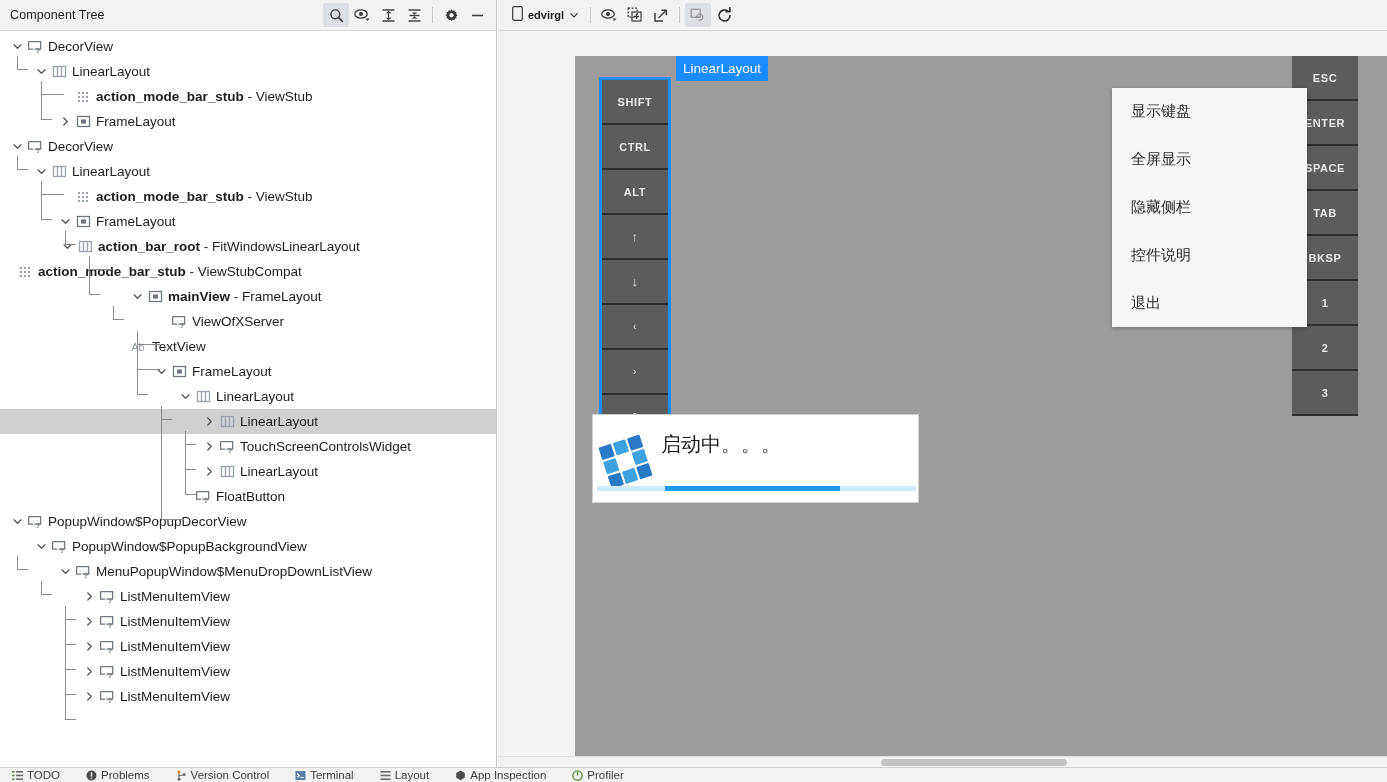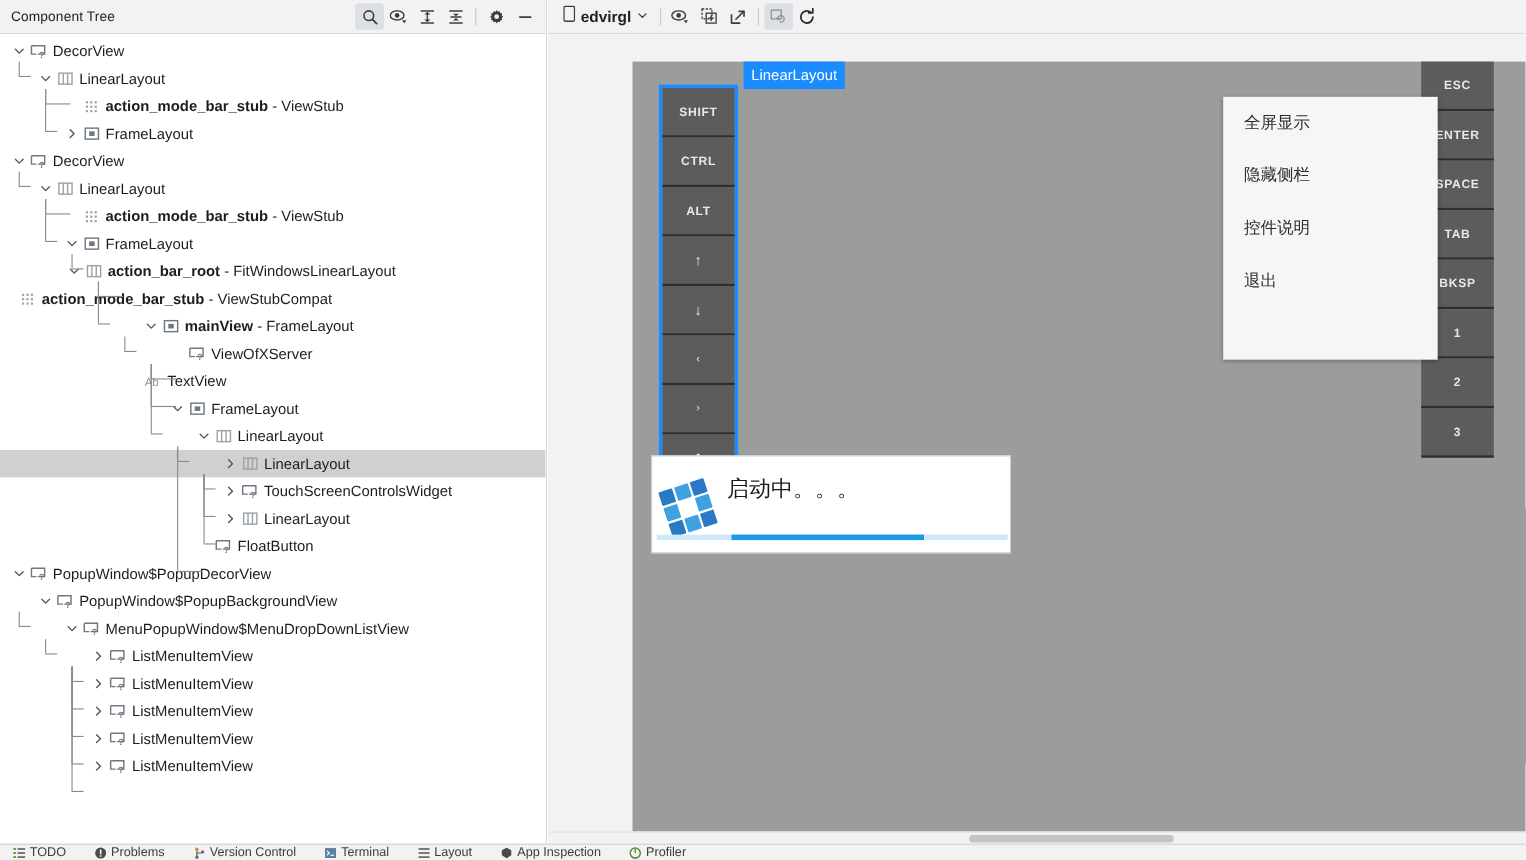--- a/index.html
+++ b/index.html
@@ -644,21 +644,21 @@
   </div>
 
   <div style="position:absolute;left:498px;top:0;right:0;height:31px;background:#f2f2f2;border-bottom:1px solid #d5d8dc;display:flex;align-items:center;padding-left:8px;">
 
     <div style="display:flex;align-items:center;gap:5px;padding:2px 6px;border-radius:3px;cursor:pointer;">
       <span>
         <svg width="11" height="15" viewBox="0 0 11 15">
             <rect x="0.7" y="0.7" width="9.6" height="13.6" rx="1.4" fill="none" stroke="#3c3c3c" stroke-width="1.2"></rect>
           </svg>
       </span>
-      <span style="font-size:14px;color:#1f1f1f;font-weight:bold;">edvirgl</span>
+      <span style="font-size:11px;color:#1f1f1f;font-weight:bold;">edvirgl</span>
       <span>
         <svg width="10" height="10" viewBox="0 0 10 10">
             <path d="M1.8 3.6 L5 6.8 L8.2 3.6" fill="none" stroke="#3c3c3c" stroke-width="1.2" stroke-linecap="round"></path>
           </svg>
       </span>
     </div>
 
     <div class="hdr-sep"></div>
 
     <div class="hdr-btn">
@@ -721,20 +721,21 @@
           <div class="key">ENTER</div>
           <div class="key">SPACE</div>
           <div class="key">TAB</div>
           <div class="key">BKSP</div>
           <div class="key">1</div>
           <div class="key">2</div>
           <div class="key">3</div>
         </div>
 
       <div id="popup">
+          <div class="mitem">显示键盘</div>
           <div class="mitem">全屏显示</div>
           <div class="mitem">隐藏侧栏</div>
           <div class="mitem">控件说明</div>
           <div class="mitem">退出</div>
         </div>
 
       <div id="splash">
         <svg id="splash-logo" viewBox="0 0 62 56">
           <g transform="rotate(-18 31 28)">
             <rect x="6" y="6" width="13" height="13" rx="1" fill="#2a79c4"></rect>

